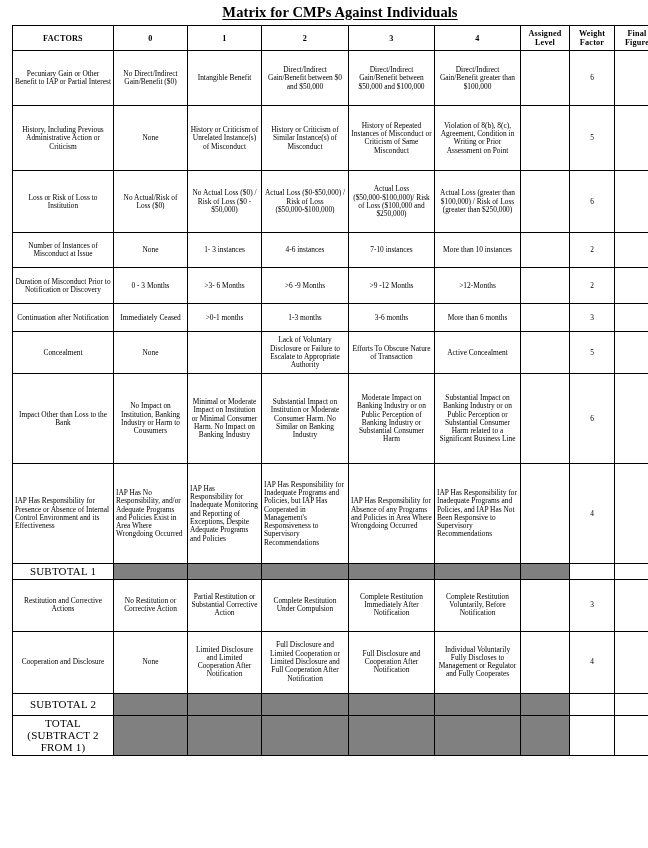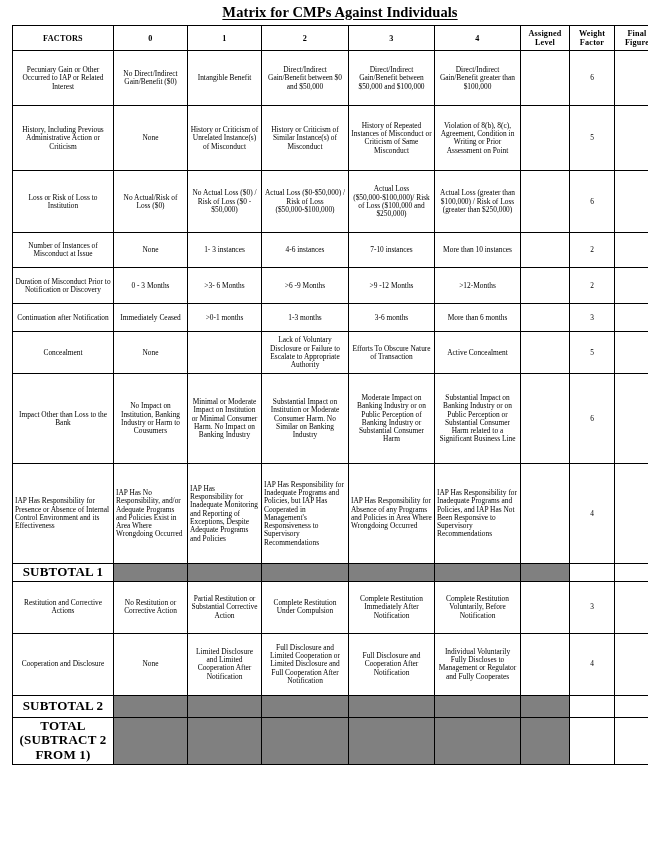--- a/index.html
+++ b/index.html
@@ -57,22 +57,22 @@
     padding-top: 3px;
     padding-bottom: 3px;
   }
   td.factor {
     font-size: 7.6px;
   }
   td.weight, td.assigned, td.final {
     font-size: 8px;
   }
   tr.subtotal td {
-    font-weight: bold;
-    font-size: 13px;
+    font-weight: normal;
+    font-size: 11px;
     letter-spacing: 0.2px;
   }
   td.shaded {
     background: #808080;
   }
   
   col.c0 { width: 101px; }
   col.c1 { width: 74px; }
   col.c2 { width: 74px; }
   col.c3 { width: 87px; }
@@ -110,21 +110,21 @@
         <td>2</td>
         <td>3</td>
         <td>4</td>
         <td>Assigned Level</td>
         <td>Weight Factor</td>
         <td>Final Figure</td>
       </tr>
 
 
       <tr style="height:55px">
-        <td class="factor">Pecuniary Gain or Other Occurred to IAP or Related Interest</td>
+        <td class="factor">Pecuniary Gain or Other Benefit to IAP or Partial Interest</td>
         <td>No Direct/Indirect Gain/Benefit ($0)</td>
         <td>Intangible Benefit</td>
         <td>Direct/Indirect Gain/Benefit between $0 and $50,000</td>
         <td>Direct/Indirect Gain/Benefit between $50,000 and $100,000</td>
         <td>Direct/Indirect Gain/Benefit greater than $100,000</td>
         <td class="assigned"></td>
         <td class="weight">6</td>
         <td class="final"></td>
       </tr>
 

